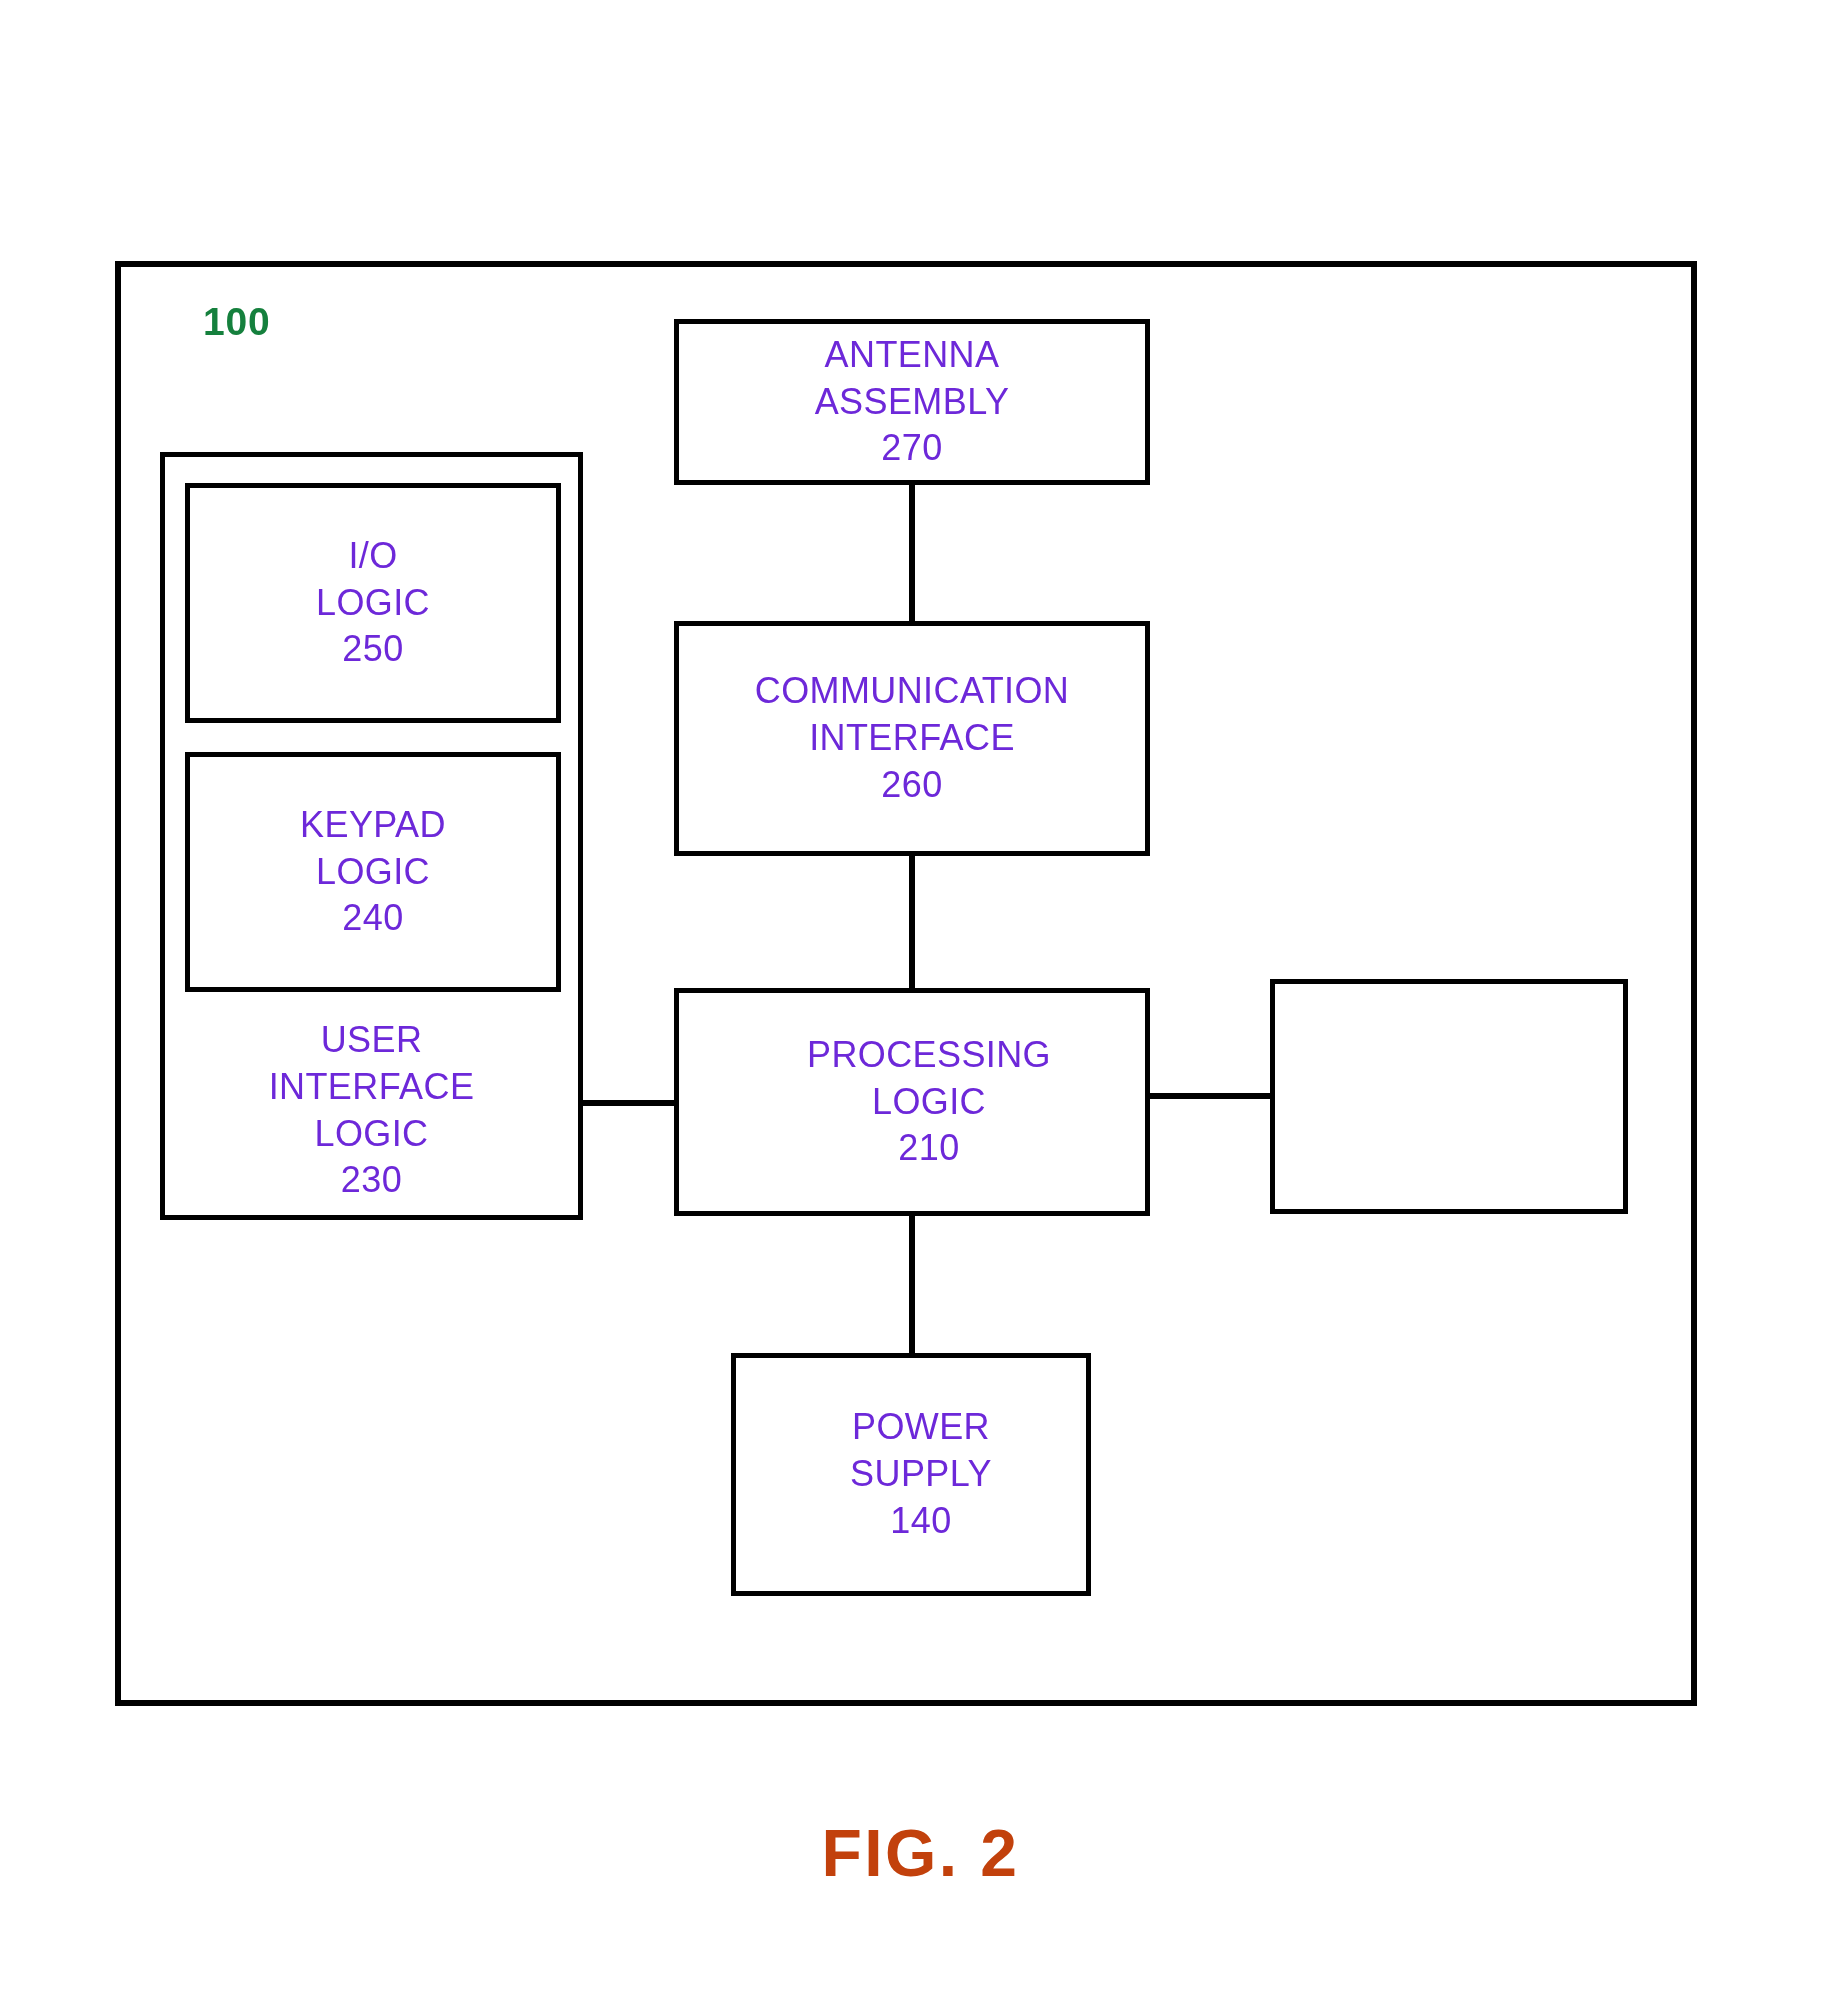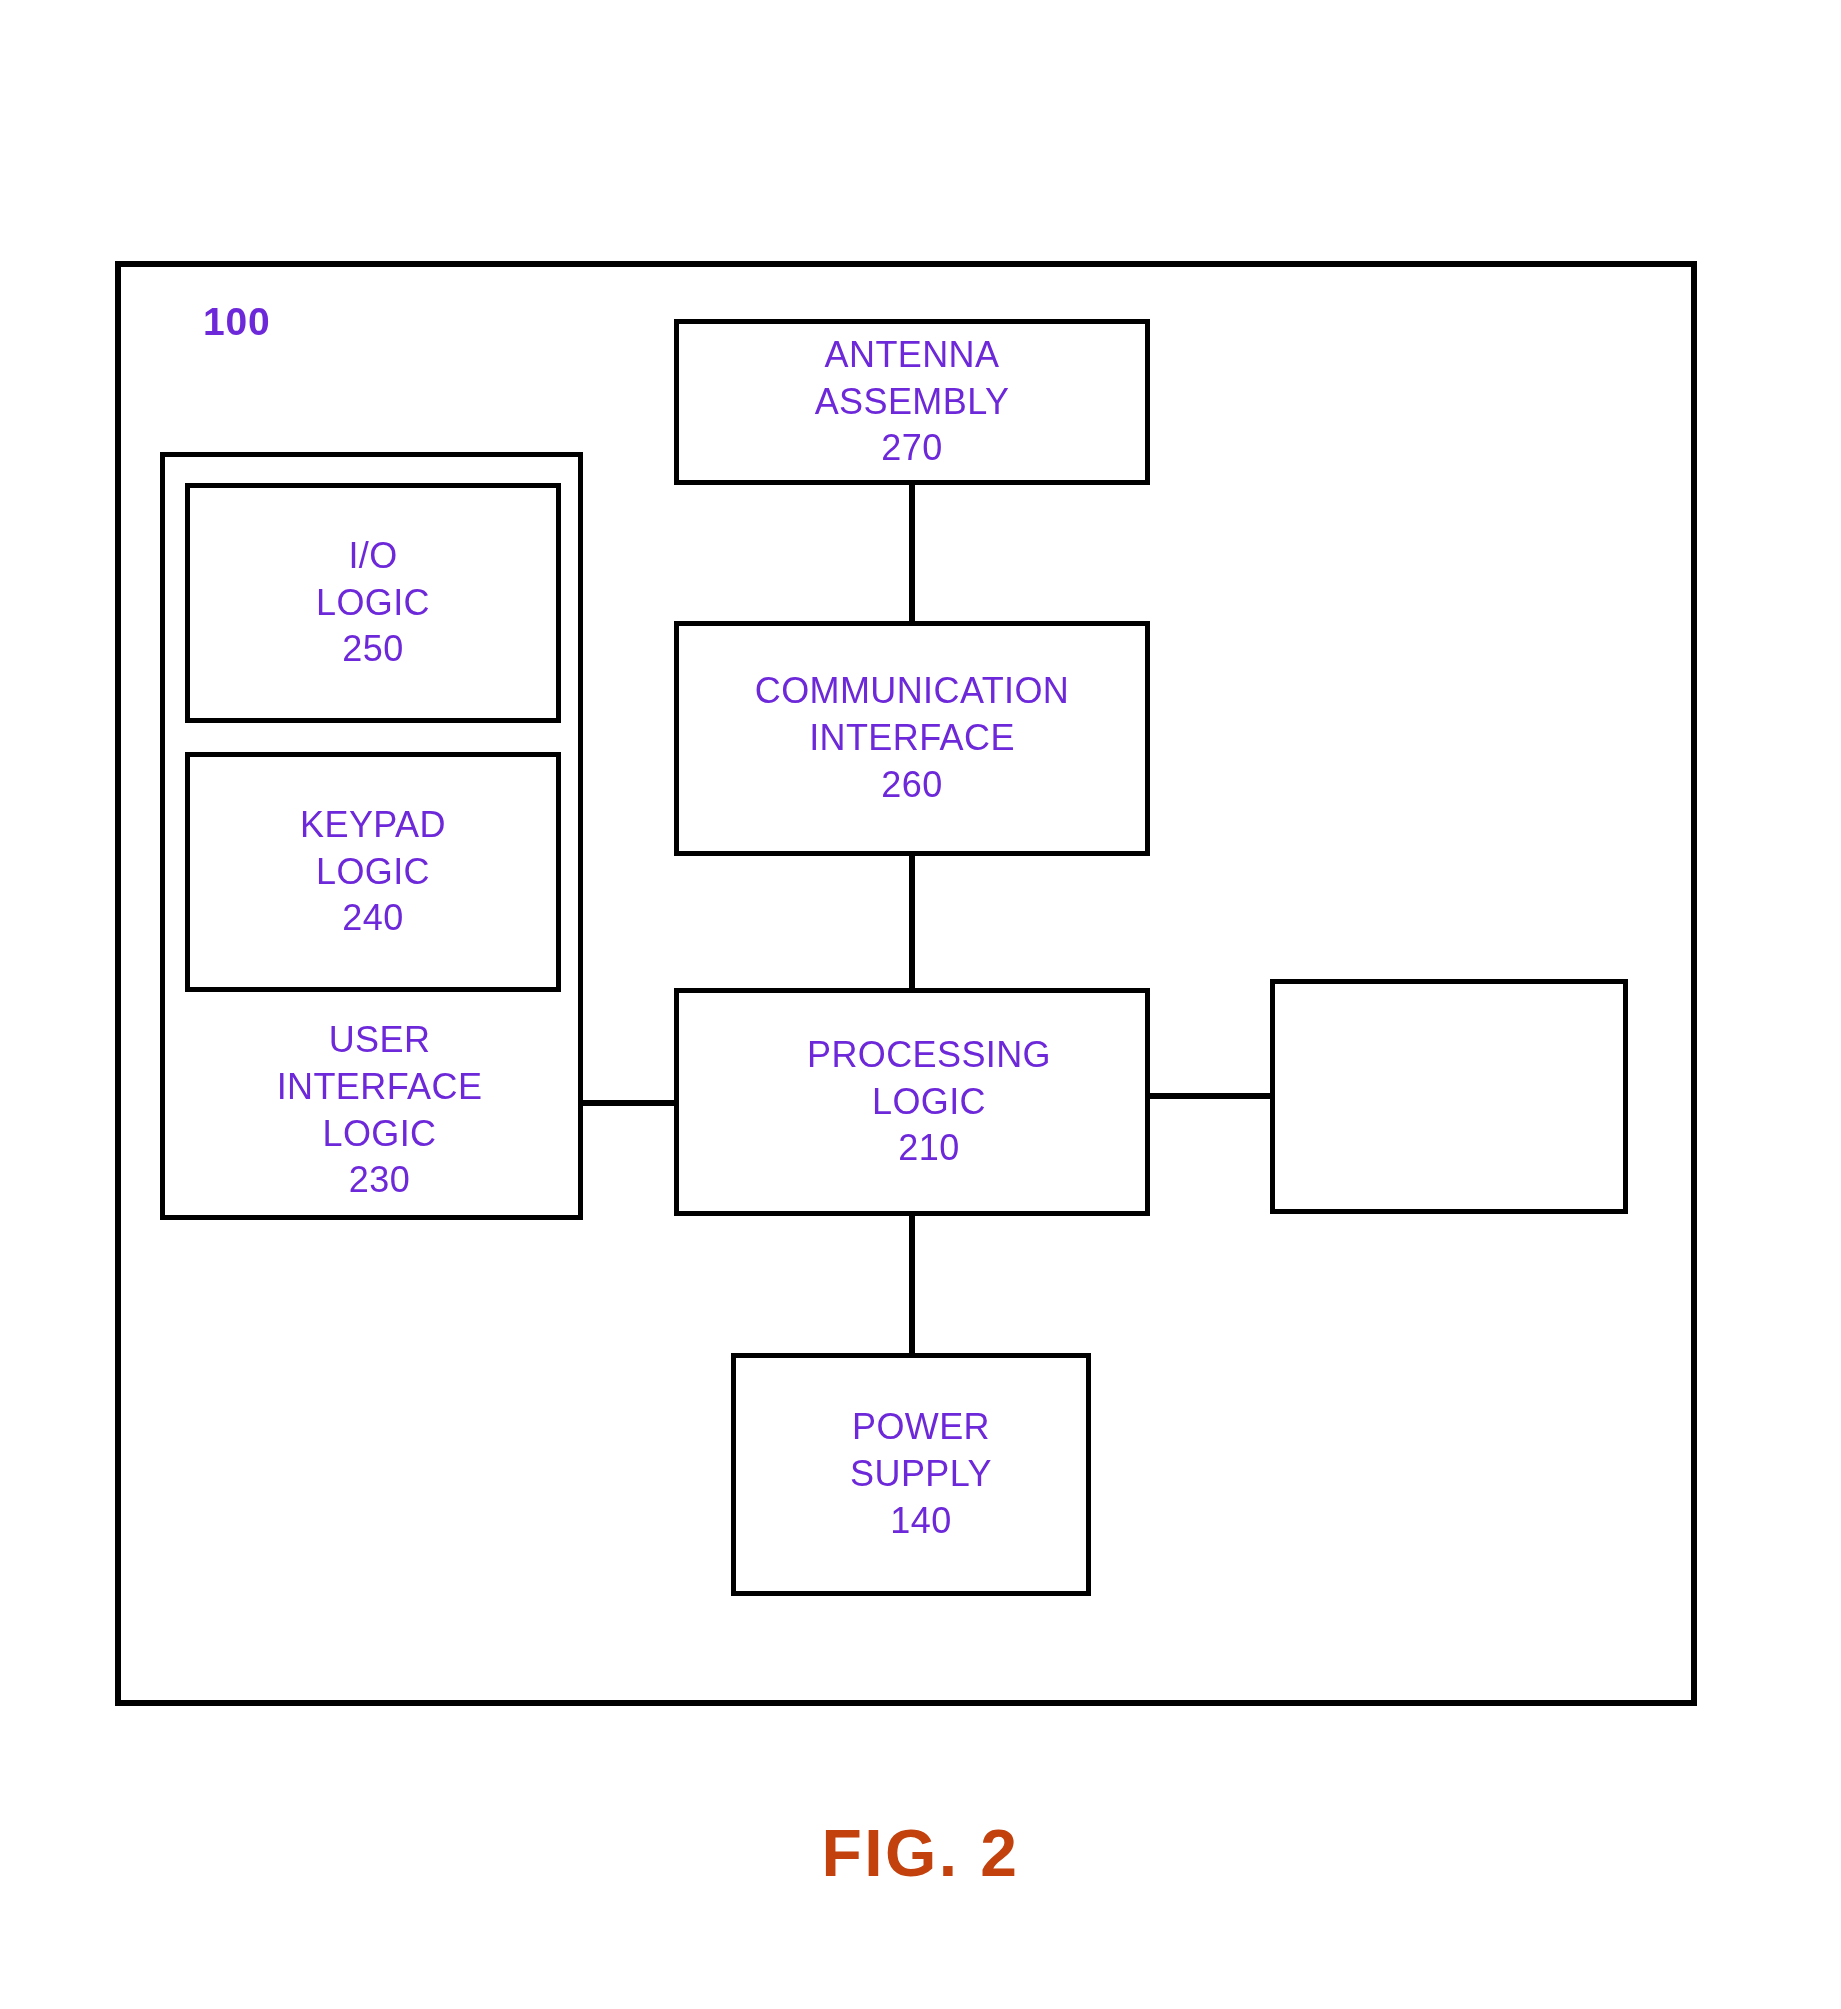--- a/index.html
+++ b/index.html
@@ -35,21 +35,21 @@
     line-height: 1.30;
     letter-spacing: 0.4px;
     color: #6d28d9;
     white-space: pre;
   }
   .label .ln { display: block; }
   .ref-100 {
     position: absolute;
     font-weight: bold;
     font-size: 39px;
-    color: #6d28d9;
+    color: #15803d;
     letter-spacing: 0.8px;
   }
   .conn {
     position: absolute;
     background: #000000;
   }
   .fig-caption {
     position: absolute;
     width: 100%;
     text-align: center;
@@ -63,21 +63,21 @@
 <body>
 
 <div id="page">
 
   <div class="box outer-device" style="left:115px; top:261px; width:1582px; height:1445px;"></div>
 
   <div class="ref-100" style="left:203px; top:300px;">100</div>
 
   <div class="box" style="left:160px; top:452px; width:423px; height:768px;"></div>
 
-  <div class="label" style="left:160px; top:1009px; width:423px; height:203px;padding-left:8px;">
+  <div class="label" style="left:160px; top:1009px; width:423px; height:203px;">
     <span class="ln">USER</span>
     <span class="ln">INTERFACE</span>
     <span class="ln">LOGIC</span>
     <span class="ln">230</span>
   </div>
 
   <div class="box" style="left:185px; top:483px; width:376px; height:240px;"></div>
 
   <div class="label" style="left:185px; top:483px; width:376px; height:240px;">
     <span class="ln">I/O</span>

